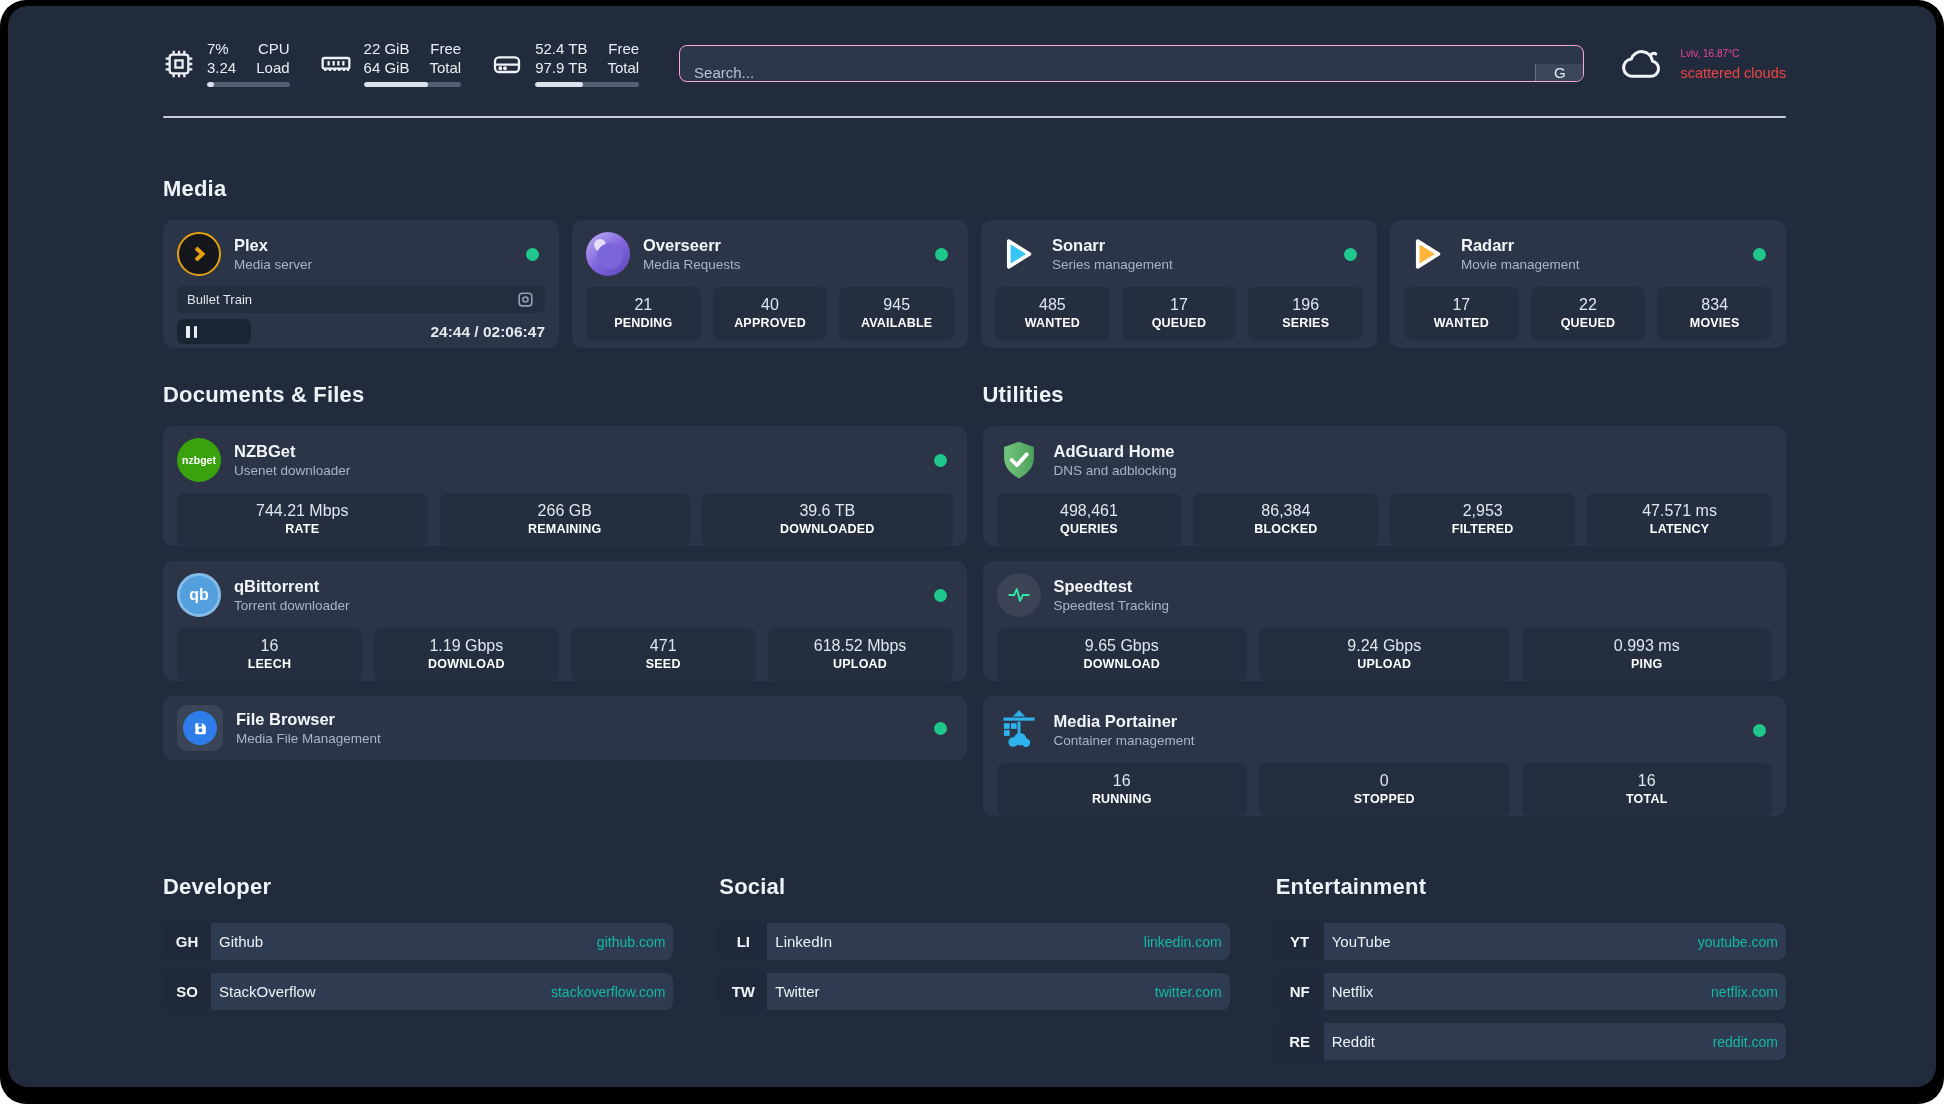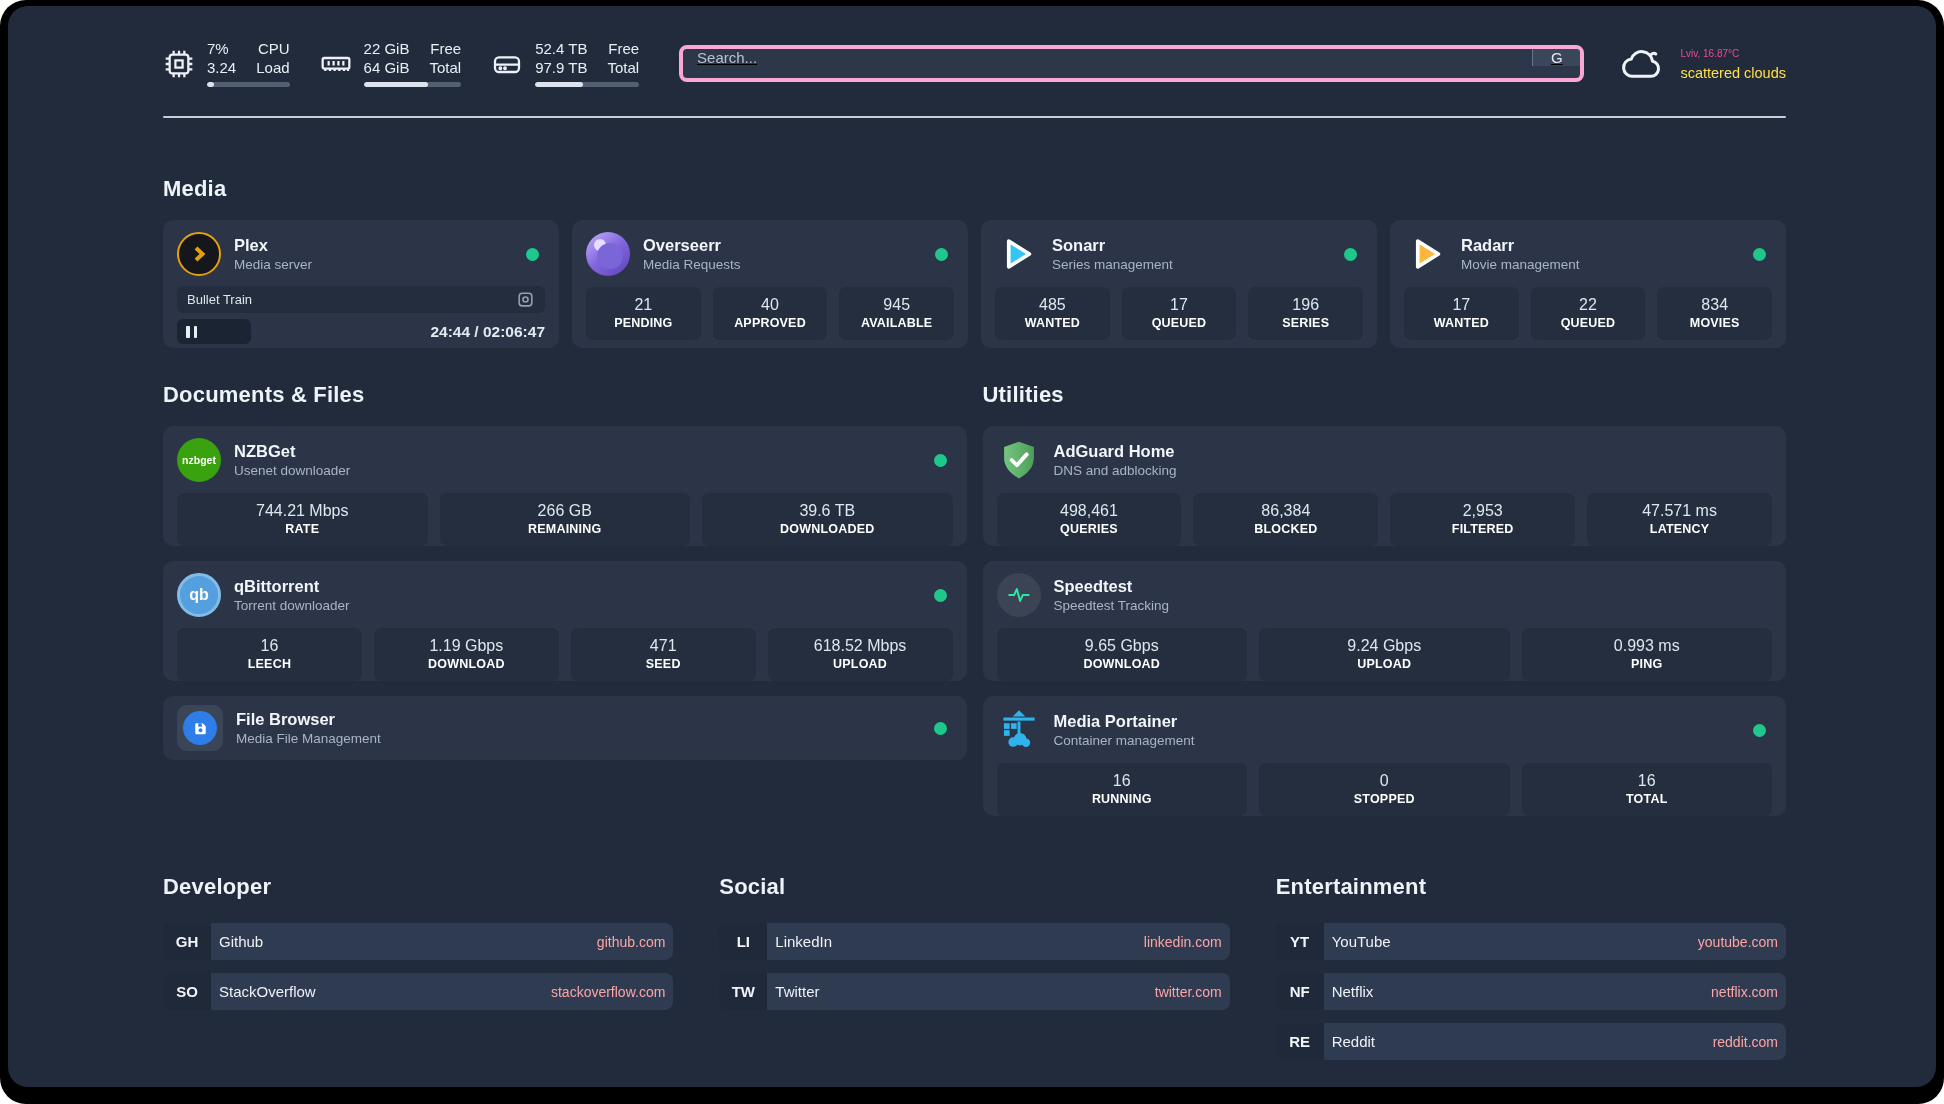--- a/index.html
+++ b/index.html
@@ -14,30 +14,30 @@
   .resource { display:flex; gap:12px; align-items:center; }
   .res-icon { width:32px; height:32px; color:#eef2f7; flex:0 0 auto; margin-top:2px; }
   .res-icon svg { width:32px; height:32px; display:block; }
   .res-block { display:flex; flex-direction:column; }
   .res-cols { display:flex; gap:20px; }
   .res-col { display:flex; flex-direction:column; font-size:15px; line-height:19px; color:#e9eef5; }
   .res-col.labels { text-align:right; }
   .res-track { margin-top:5px; height:5px; border-radius:3px; background:#555f72; overflow:hidden; }
   .res-fill { height:100%; background:#dde3ec; border-radius:3px; }
 
-  .searchbar { flex:1; margin:0 36px 0 40px; height:37px; display:flex; align-items:flex-start; background:#2c3749; border:4px solid #f9a8d4; border-radius:8px; overflow:hidden;text-decoration:underline; }
+  .searchbar { flex:1; margin:0 36px 0 40px; height:37px; display:flex; align-items:flex-end; background:#2c3749; border:1px solid #f9a8d4; border-radius:8px; overflow:hidden; }
   .search-input { flex:1; background:transparent; border:none; outline:none; padding:0 14px; font-size:15px; color:#eef2f7; font-family:"Liberation Sans", sans-serif; }
   .search-input::placeholder { color:#b8c2d0; }
   .search-provider { width:48px; display:flex; align-items:center; justify-content:center; background:#3a4659; border-left:1px solid #66718a; color:#e4eaf2; font-size:15px; cursor:pointer; }
 
   .weather { display:flex; align-items:center; gap:14px; }
   .weather-icon svg { width:46px; height:40px; display:block; color:#f0f4f9; }
   .weather-text { display:flex; flex-direction:column; }
   .weather-line1 { font-size:10px; color:#ec4899; line-height:20px; }
-  .weather-line2 { font-size:14.5px; color:#fde047; line-height:19px; }
+  .weather-line2 { font-size:14.5px; color:#ef4444; line-height:19px; }
 
   .divider { margin-top:26px; height:2px; background:#d5dbe4; opacity:.92; border-radius:1px; }
 
   
   .section-title { font-size:22px; font-weight:600; color:#eef3f8; letter-spacing:.2px; }
   .media-section { margin-top:58px; }
   .media-grid { display:flex; gap:13px; margin-top:18px; }
   .media-grid .card { flex:1; height:128px; }
 
   .card { background:#2b3547; border-radius:10px; padding:12px 14px; position:relative; cursor:pointer; }
@@ -93,21 +93,21 @@
   .portainer-icon svg { width:46px; height:46px; display:block; }
 
   
   .bookmarks { display:flex; gap:46px; margin-top:58px; }
   .bm-col { flex:1; }
   .bm-col .section-title { margin-bottom:23px; }
   .bm-row { display:flex; height:37px; margin-bottom:13px; border-radius:8px; overflow:hidden; cursor:pointer; }
   .bm-abbr { width:48px; background:#1f2939; color:#f2f5f9; font-weight:700; font-size:15px; display:flex; align-items:center; justify-content:center; flex:0 0 auto; }
   .bm-bar { flex:1; background:#2f3b51; display:flex; align-items:center; padding:0 8px; }
   .bm-name { font-size:15px; color:#eef2f7; }
-  .bm-url { margin-left:auto; font-size:14px; color:#fca5a5; }
+  .bm-url { margin-left:auto; font-size:14px; color:#14b8a6; }
 </style>
 </head>
 <body>
 
 <div class="frame">
 <div class="panel">
 <div class="content">
 
   <div class="topbar">
     <div class="resources">

